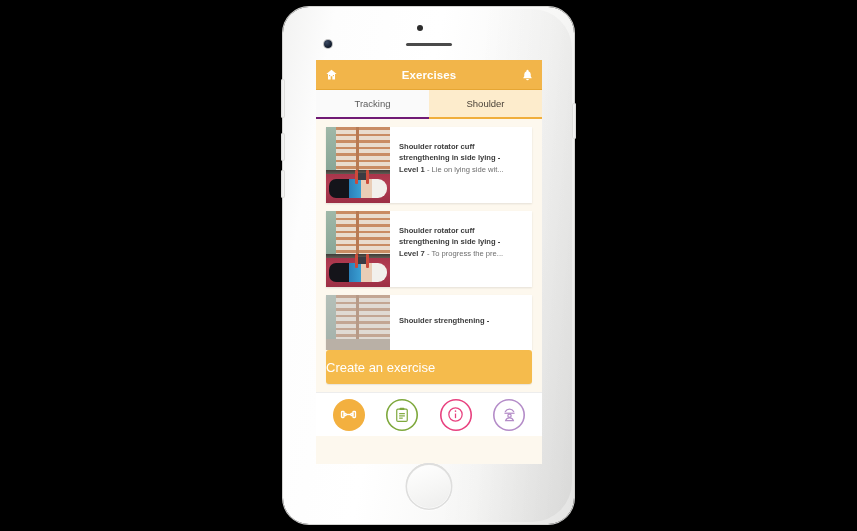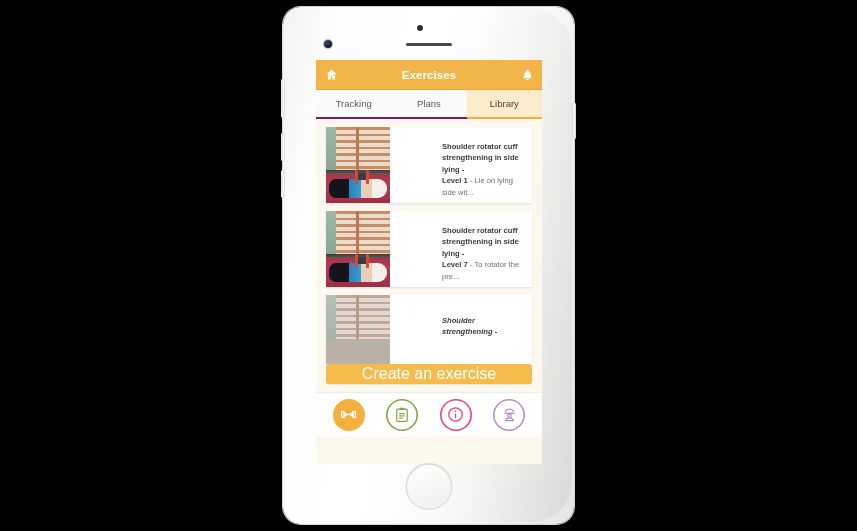--- a/index.html
+++ b/index.html
@@ -8,21 +8,21 @@
     background: #000000;
     font-family: "Liberation Sans", sans-serif;
     overflow: hidden;
   }
   #stage { position: relative; width: 857px; height: 531px; background: #000; }
 
   
   .phone {
     position: absolute; left: 283px; top: 7px;
     width: 291px; height: 517px;
-    border-radius: 18px;
+    border-radius: 26px;
     background: linear-gradient(100deg,#f2f2f1 0%,#fdfdfd 14%,#ffffff 42%,#f7f7f6 72%,#e4e4e3 100%);
     box-shadow: 0 0 0 1px #d4d4d2, 0 2px 14px rgba(0,0,0,0.55);
   }
   .phone-inner-sheen {
     position: absolute; left: 2px; top: 2px; right: 2px; bottom: 2px;
     border-radius: 40px;
     background: linear-gradient(95deg, rgba(255,255,255,0) 60%, rgba(0,0,0,0.05) 100%);
     pointer-events: none;
   }
   .side-btn {
@@ -170,38 +170,38 @@
   .scene-weight::before, .scene-weight::after {
     content:""; position:absolute; top:-55%; width:22%; height:210%;
     background:#cc4b3a; border-radius:1px;
   }
   .scene-weight::before { left:-4%; }
   .scene-weight::after { right:-4%; }
   .thumb.faded .scene-wall { filter: contrast(0.55) brightness(1.22) saturate(0.7); }
 
   .card-text {
     padding: 14px 10px 0 9px;
-    font-size: 7.6px; line-height: 11.4px; color: #3d3d3d; margin-left: 43px;
+    font-size: 7.6px; line-height: 11.4px; color: #3d3d3d;
   }
   .card-text .strong { font-weight: bold; }
   .card-text .desc { color: #6e6e6e; }
 
   
   .card.partial { height: 76px; }
-  .card.partial .card-text { padding-top: 20px; font-style: italic; }
+  .card.partial .card-text { padding-top: 20px; }
 
   
   .cta-wrap {
     position: absolute; left: 0; right: 0; bottom: 0;
     padding: 0 10px 8px; background: #fdf8ee;
   }
   .cta {
-    height: 20px; border-radius: 3px; background: #f5bb4c;
-    color: #ffffff; font-size: 16px;
-    display:flex; align-items:center; justify-content:center;
+    height: 34px; border-radius: 3px; background: #f5bb4c;
+    color: #ffffff; font-size: 13px;
+    display:flex; align-items:center; 
     box-shadow: 0 1px 1px rgba(0,0,0,0.08);
   }
 
   
   .botnav {
     height: 44px; background: #ffffff;
     border-top: 1px solid #ededed;
     display:flex; align-items:center; justify-content:space-around;
     padding: 0 6px;
   }
@@ -253,25 +253,22 @@
               <path d="M9.6 19.4h4.8a2.4 2.4 0 0 1-4.8 0z"></path>
             </svg>
           </span>
         </div>
       </div>
 
       <div class="tabs">
         <div class="tab">
           <span>Tracking</span>
         </div>
-        <div class="tab">
-          <span>Plans</span>
-        </div>
         <div class="tab active">
-          <span>Library</span>
+          <span>Shoulder</span>
         </div>
       </div>
 
       <div class="list">
 
         <div class="card">
           <div class="thumb">
             <div class="scene-wall"></div>
               <div class="scene-floorline"></div>
             <div class="scene-mat"></div>
@@ -289,21 +286,21 @@
           <div class="thumb">
             <div class="scene-wall"></div>
               <div class="scene-floorline"></div>
             <div class="scene-mat"></div>
               <div class="scene-person"></div>
             <div class="scene-weight"></div>
           </div>
           <div class="card-text">
             <span class="strong">Shoulder rotator cuff</span><br>
             <span class="strong">strengthening in side lying -</span><br>
-            <span class="strong">Level 7</span><span class="desc"> - To rotator the pre...</span>
+            <span class="strong">Level 7</span><span class="desc"> - To progress the pre...</span>
           </div>
         </div>
 
         <div class="card partial">
           <div class="thumb faded">
             <div class="scene-wall"></div>
           </div>
           <div class="card-text">
             <span class="strong">Shoulder strengthening -</span>
           </div>

